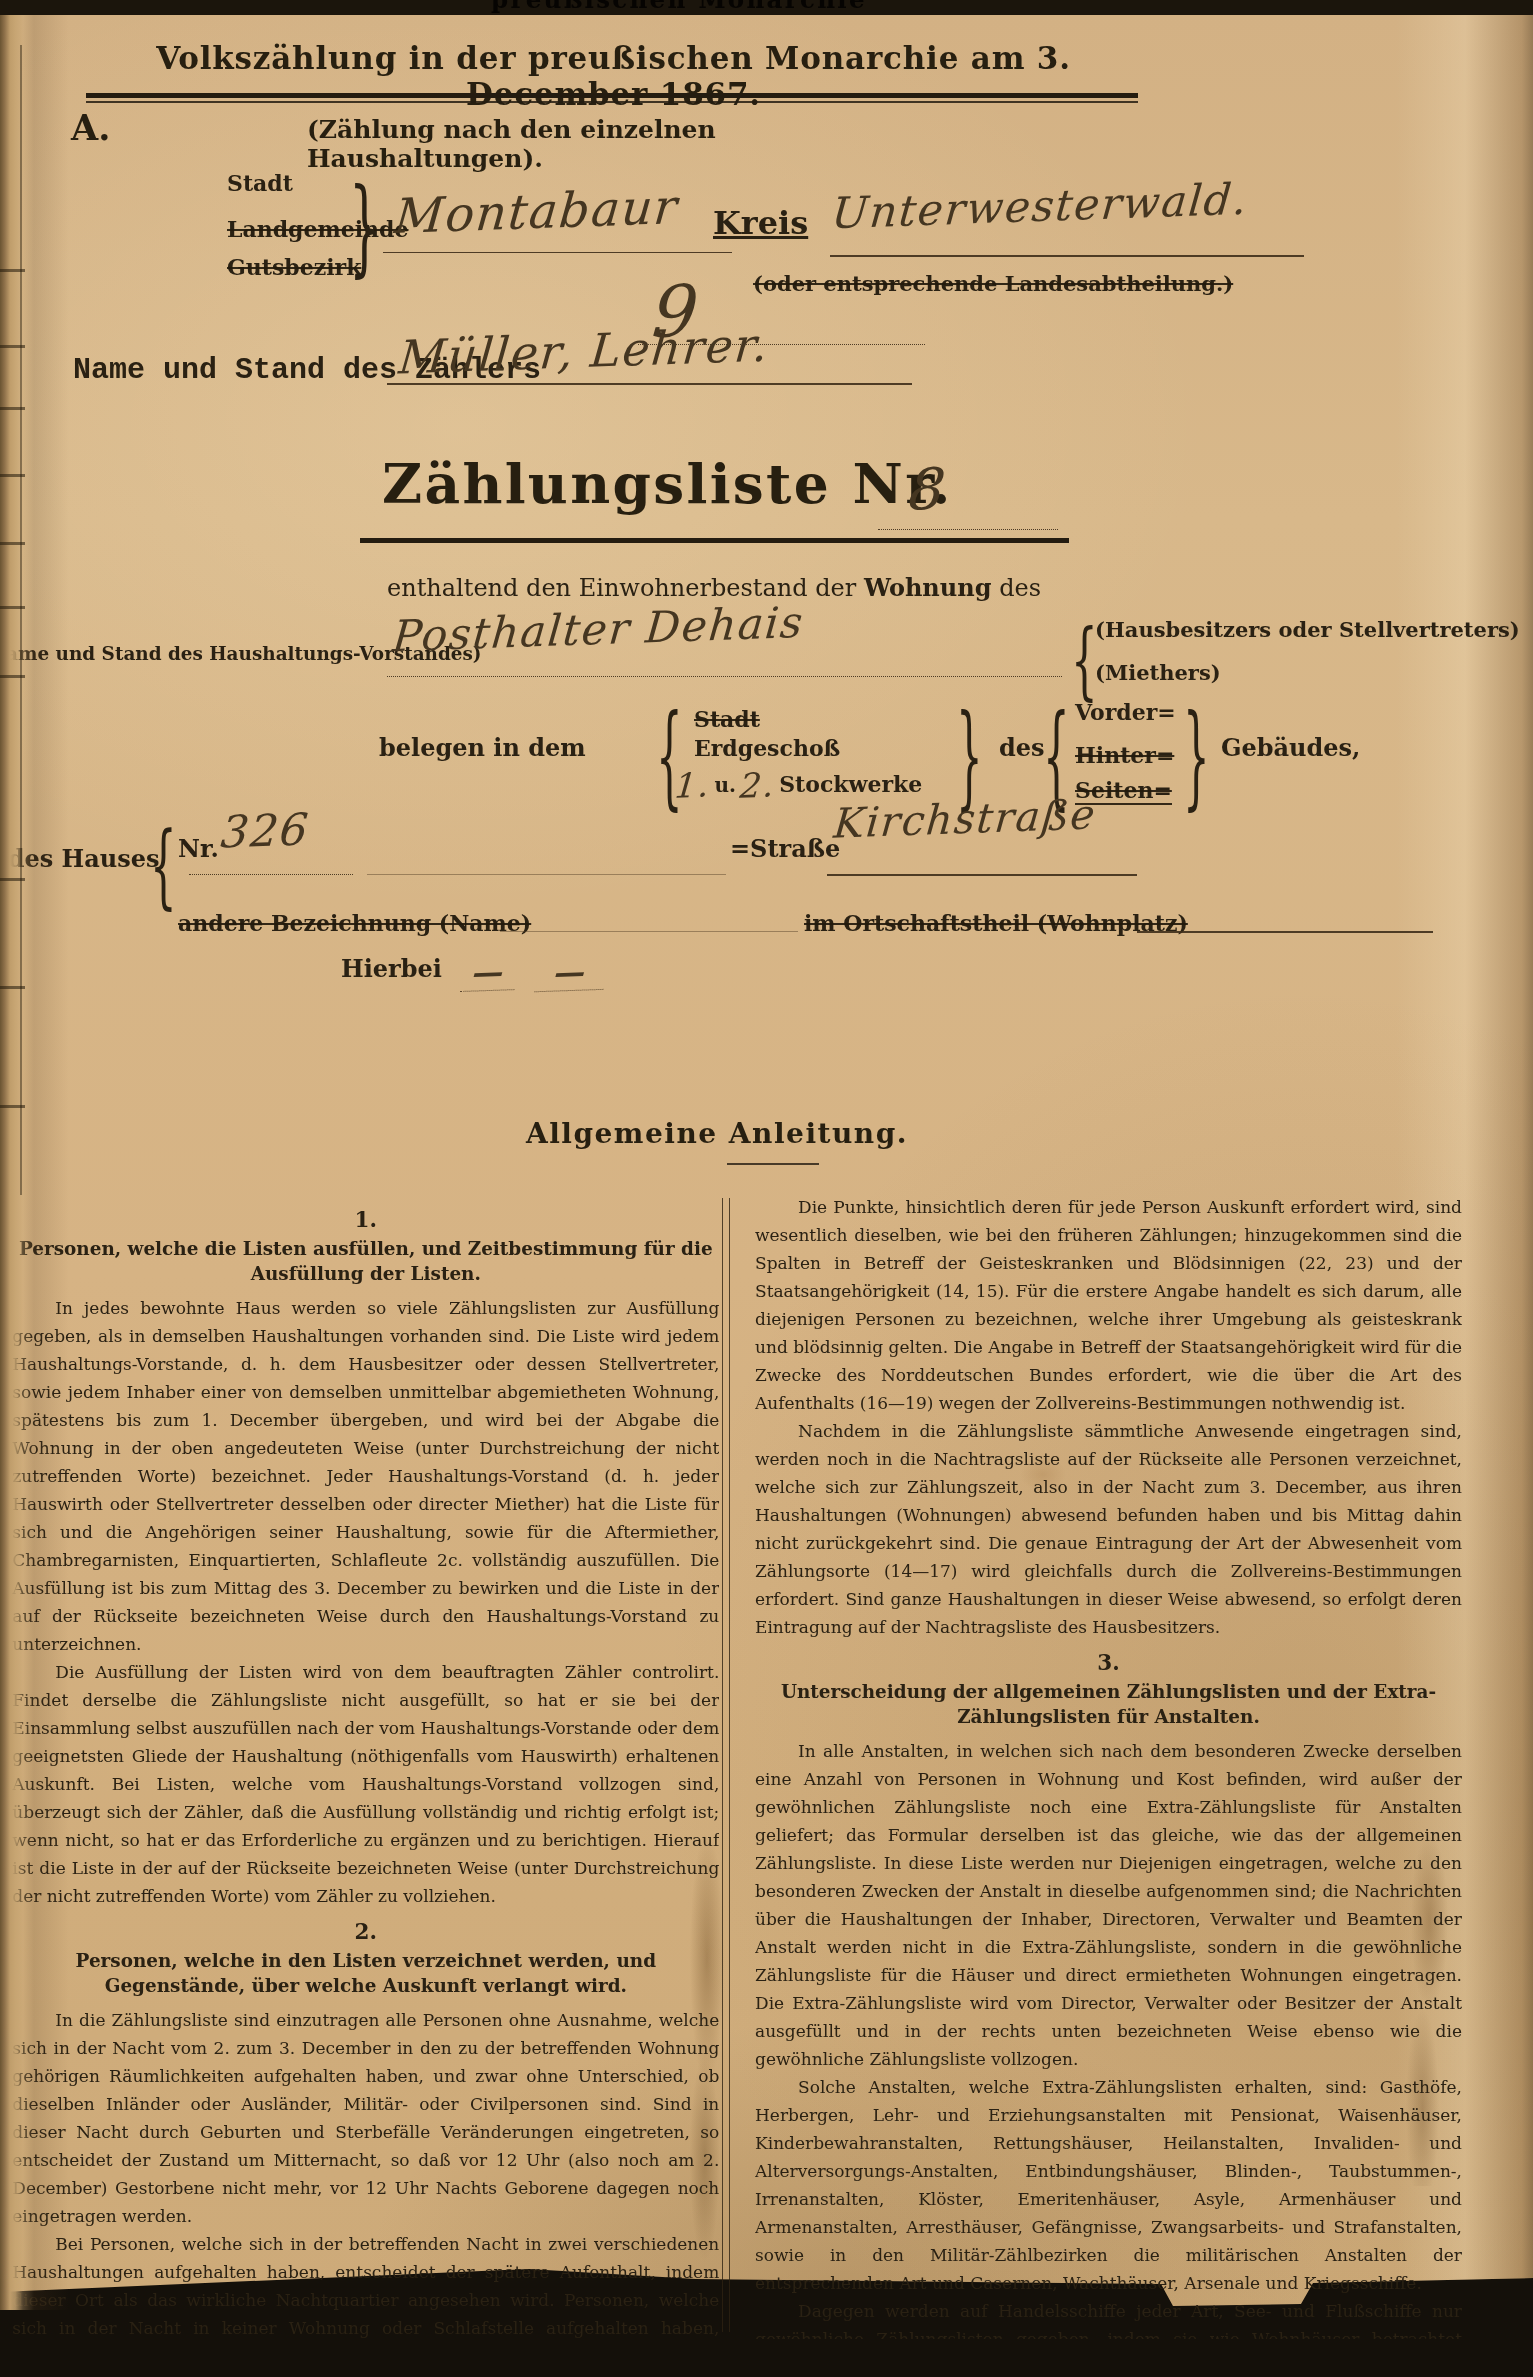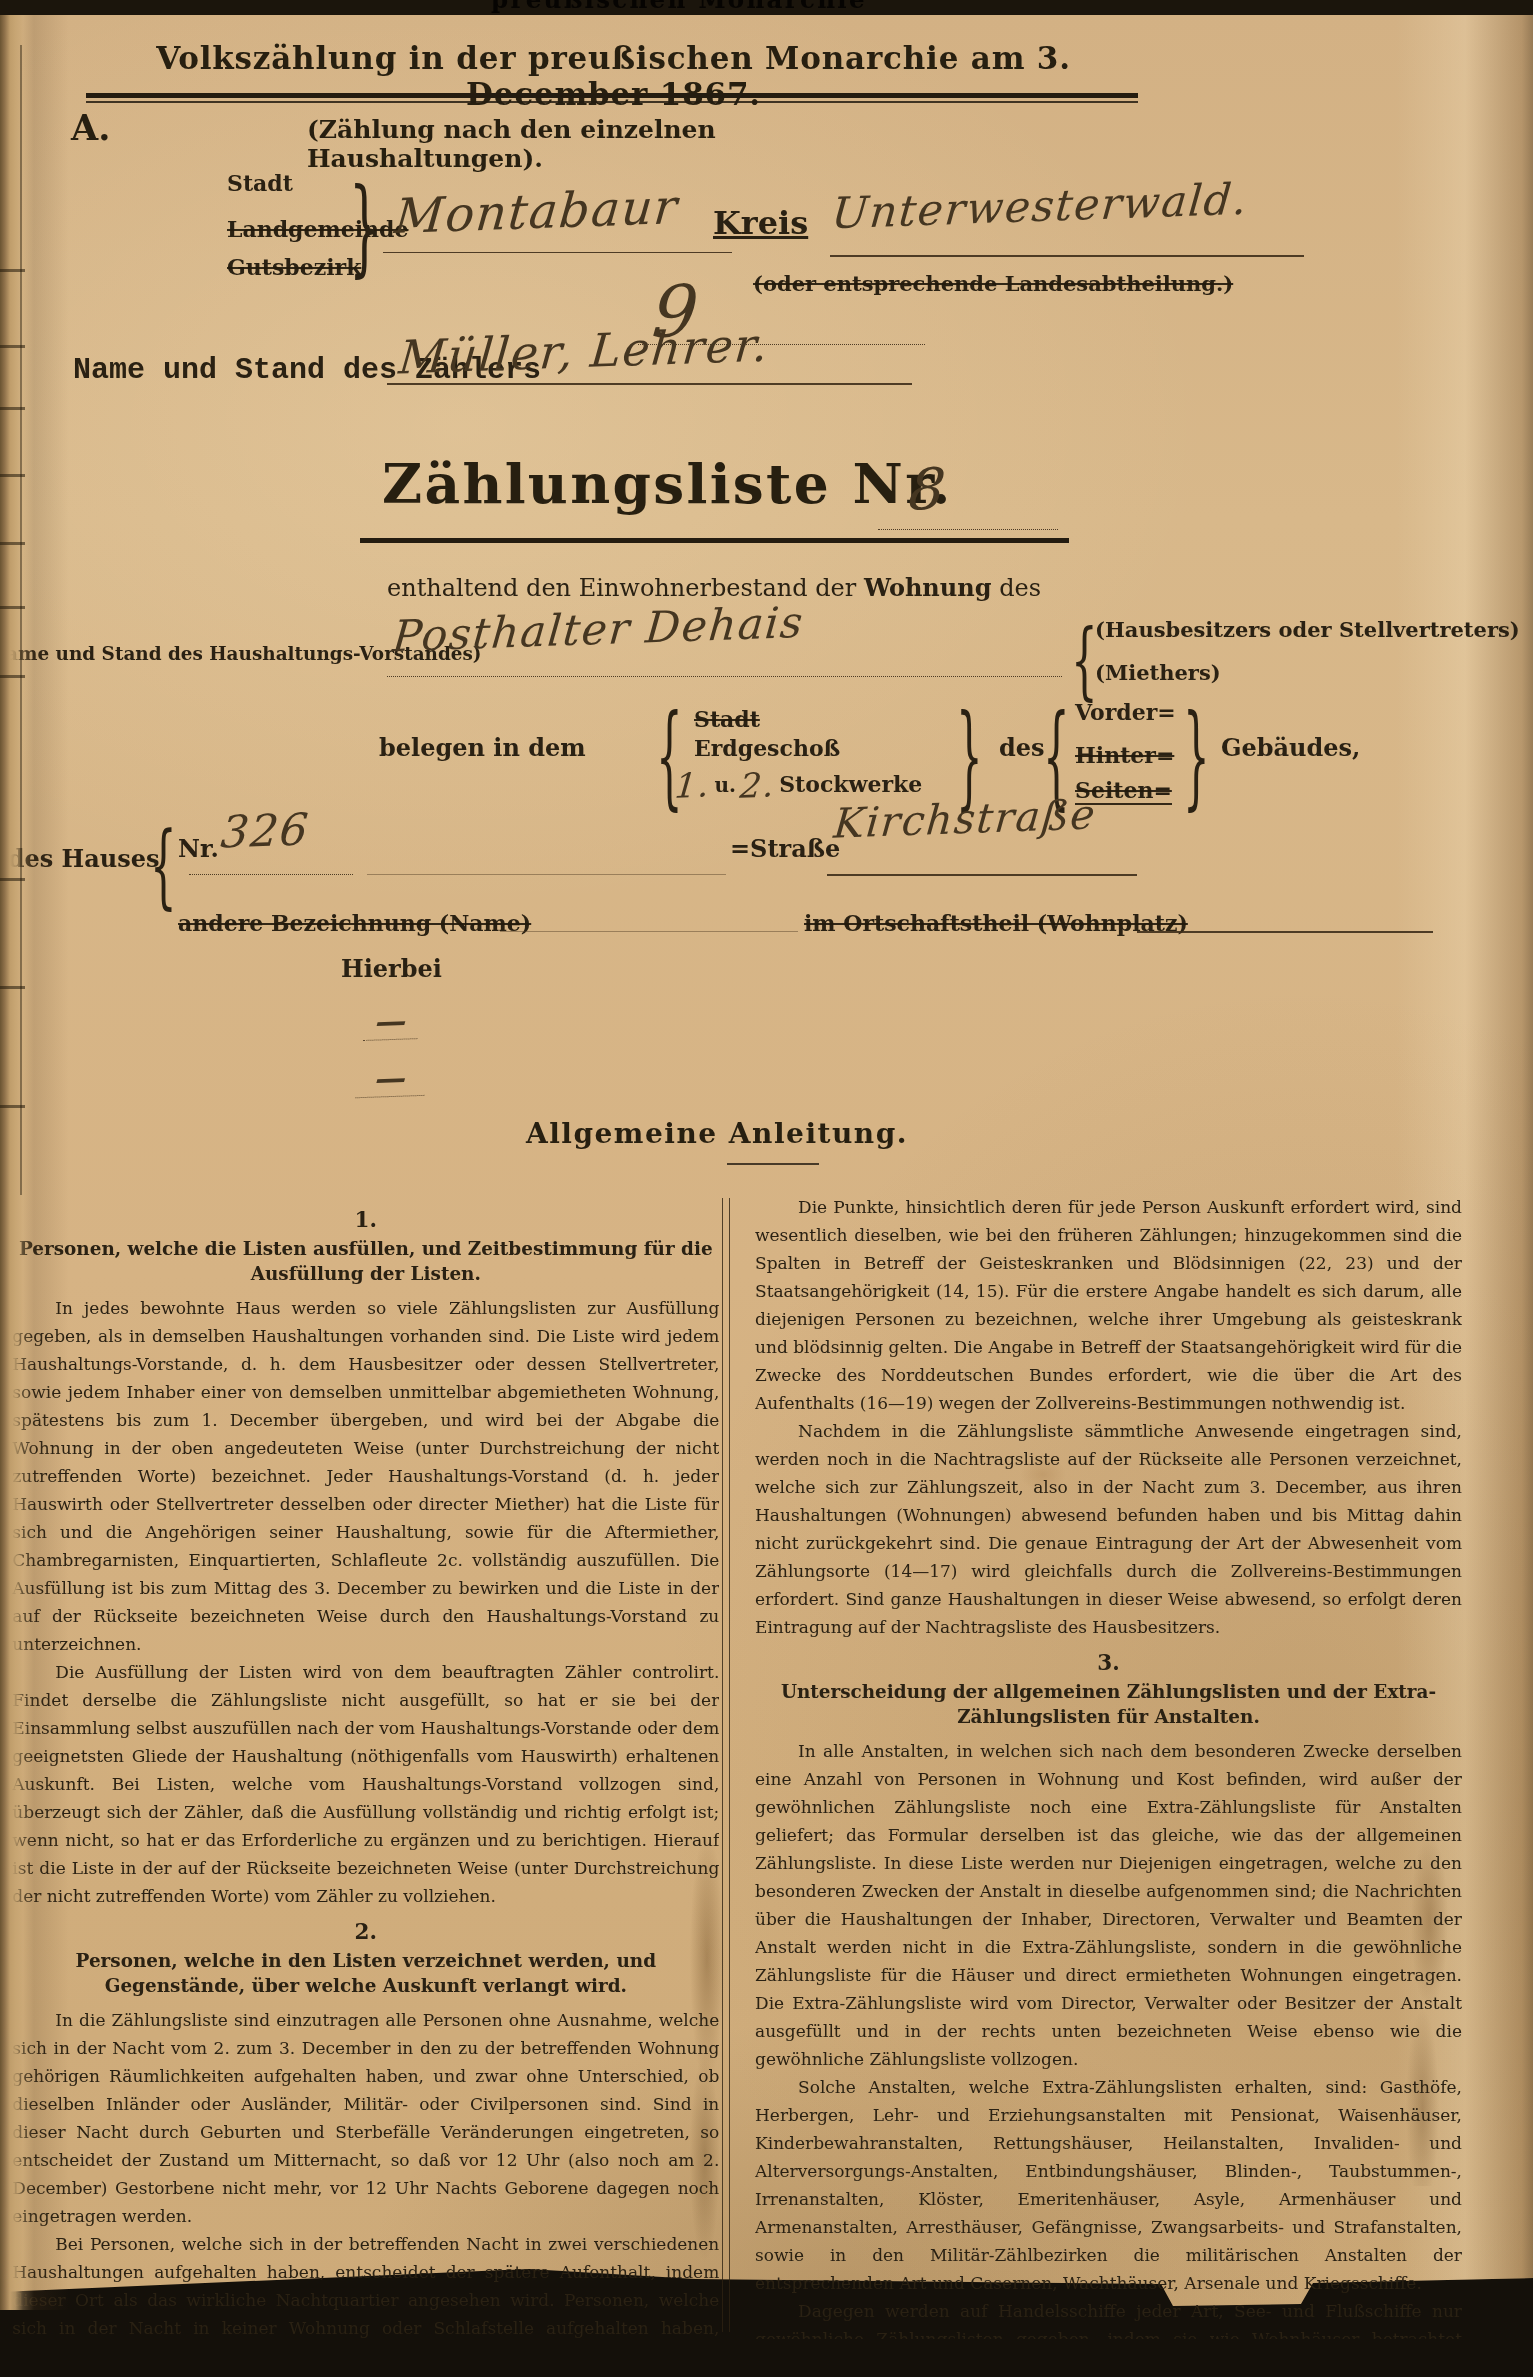--- a/index.html
+++ b/index.html
@@ -145,21 +145,21 @@
   <div class="rule faint" style="left:367px;top:874px;width:359px;"></div>
   <div class="abs bold" style="left:730px;top:834px;font-size:24px;">=Straße</div>
   <div class="abs hand" style="left:834px;top:795px;font-size:41px;">Kirchstraße</div>
   <div class="rule thick" style="left:827px;top:874px;width:310px;"></div>
 
   <div class="abs bold struck" style="left:178px;top:903px;font-size:22px;">andere Bezeichnung (Name)</div>
   <div class="rule faint" style="left:500px;top:931px;width:298px;"></div>
   <div class="abs bold struck" style="left:804px;top:903px;font-size:22px;">im Ortschaftstheil (Wohnplatz)</div>
   <div class="rule thick" style="left:1137px;top:931px;width:296px;"></div>
 
-  <div class="abs" style="left:341px;top:954px;font-size:24px;font-weight:bold;white-space:nowrap;display:flex;align-items:center;gap:20px;flex-direction:column;">
+  <div class="abs" style="left:341px;top:954px;font-size:24px;font-weight:bold;white-space:nowrap;display:flex;align-items:flex-start;gap:20px;">
     <span>Hierbei</span>
     <span class="hand" style="font-size:31px;border-bottom:1.5px dotted rgba(62,46,26,.8);padding:0 10.7px;">—</span>
     <span class="hand" style="font-size:31px;border-bottom:1.5px dotted rgba(62,46,26,.8);padding:0 18.4px;">—</span>
   </div>
 
   <div class="abs bold ink" style="left:506px;top:1117px;width:422px;text-align:center;font-size:28px;letter-spacing:1.5px;">Allgemeine Anleitung.</div>
   <div class="bar" style="left:727px;top:1163px;width:92px;height:2.3px;opacity:.8;"></div>
 
   <div id="divider"></div>
 

